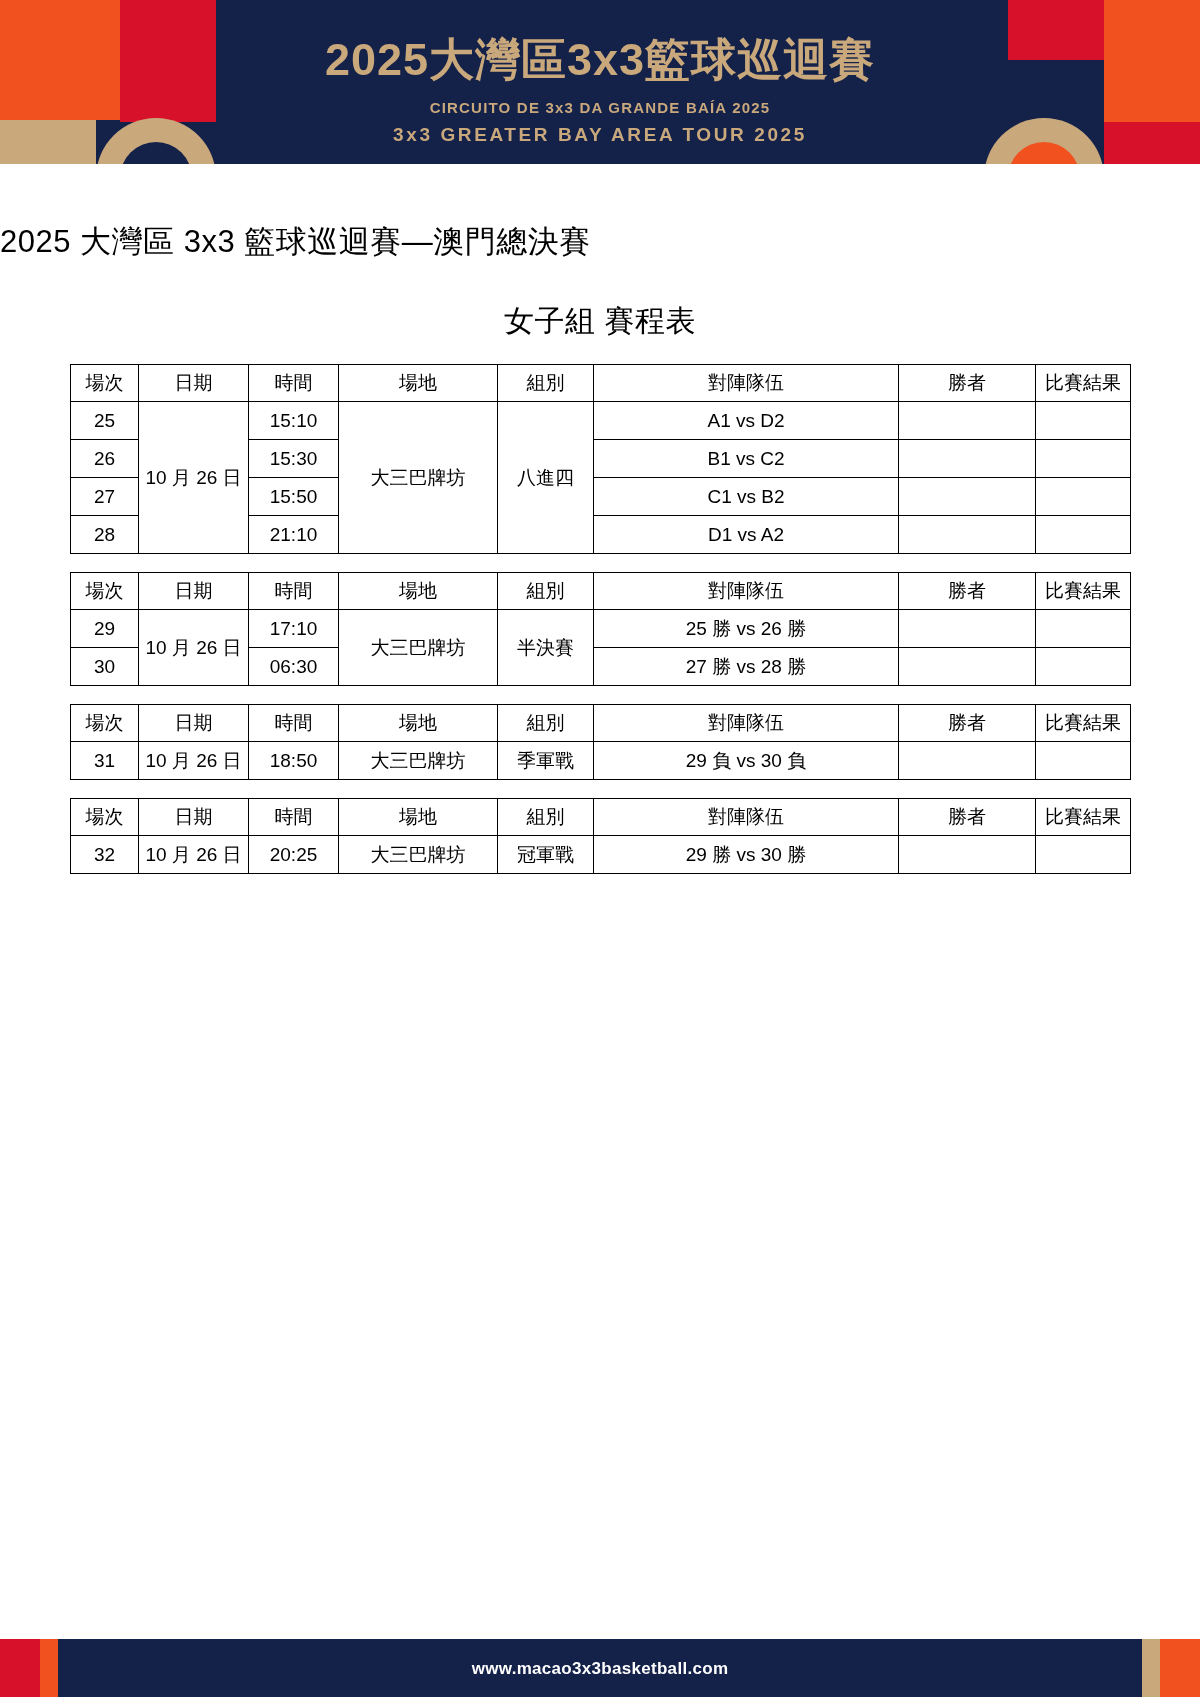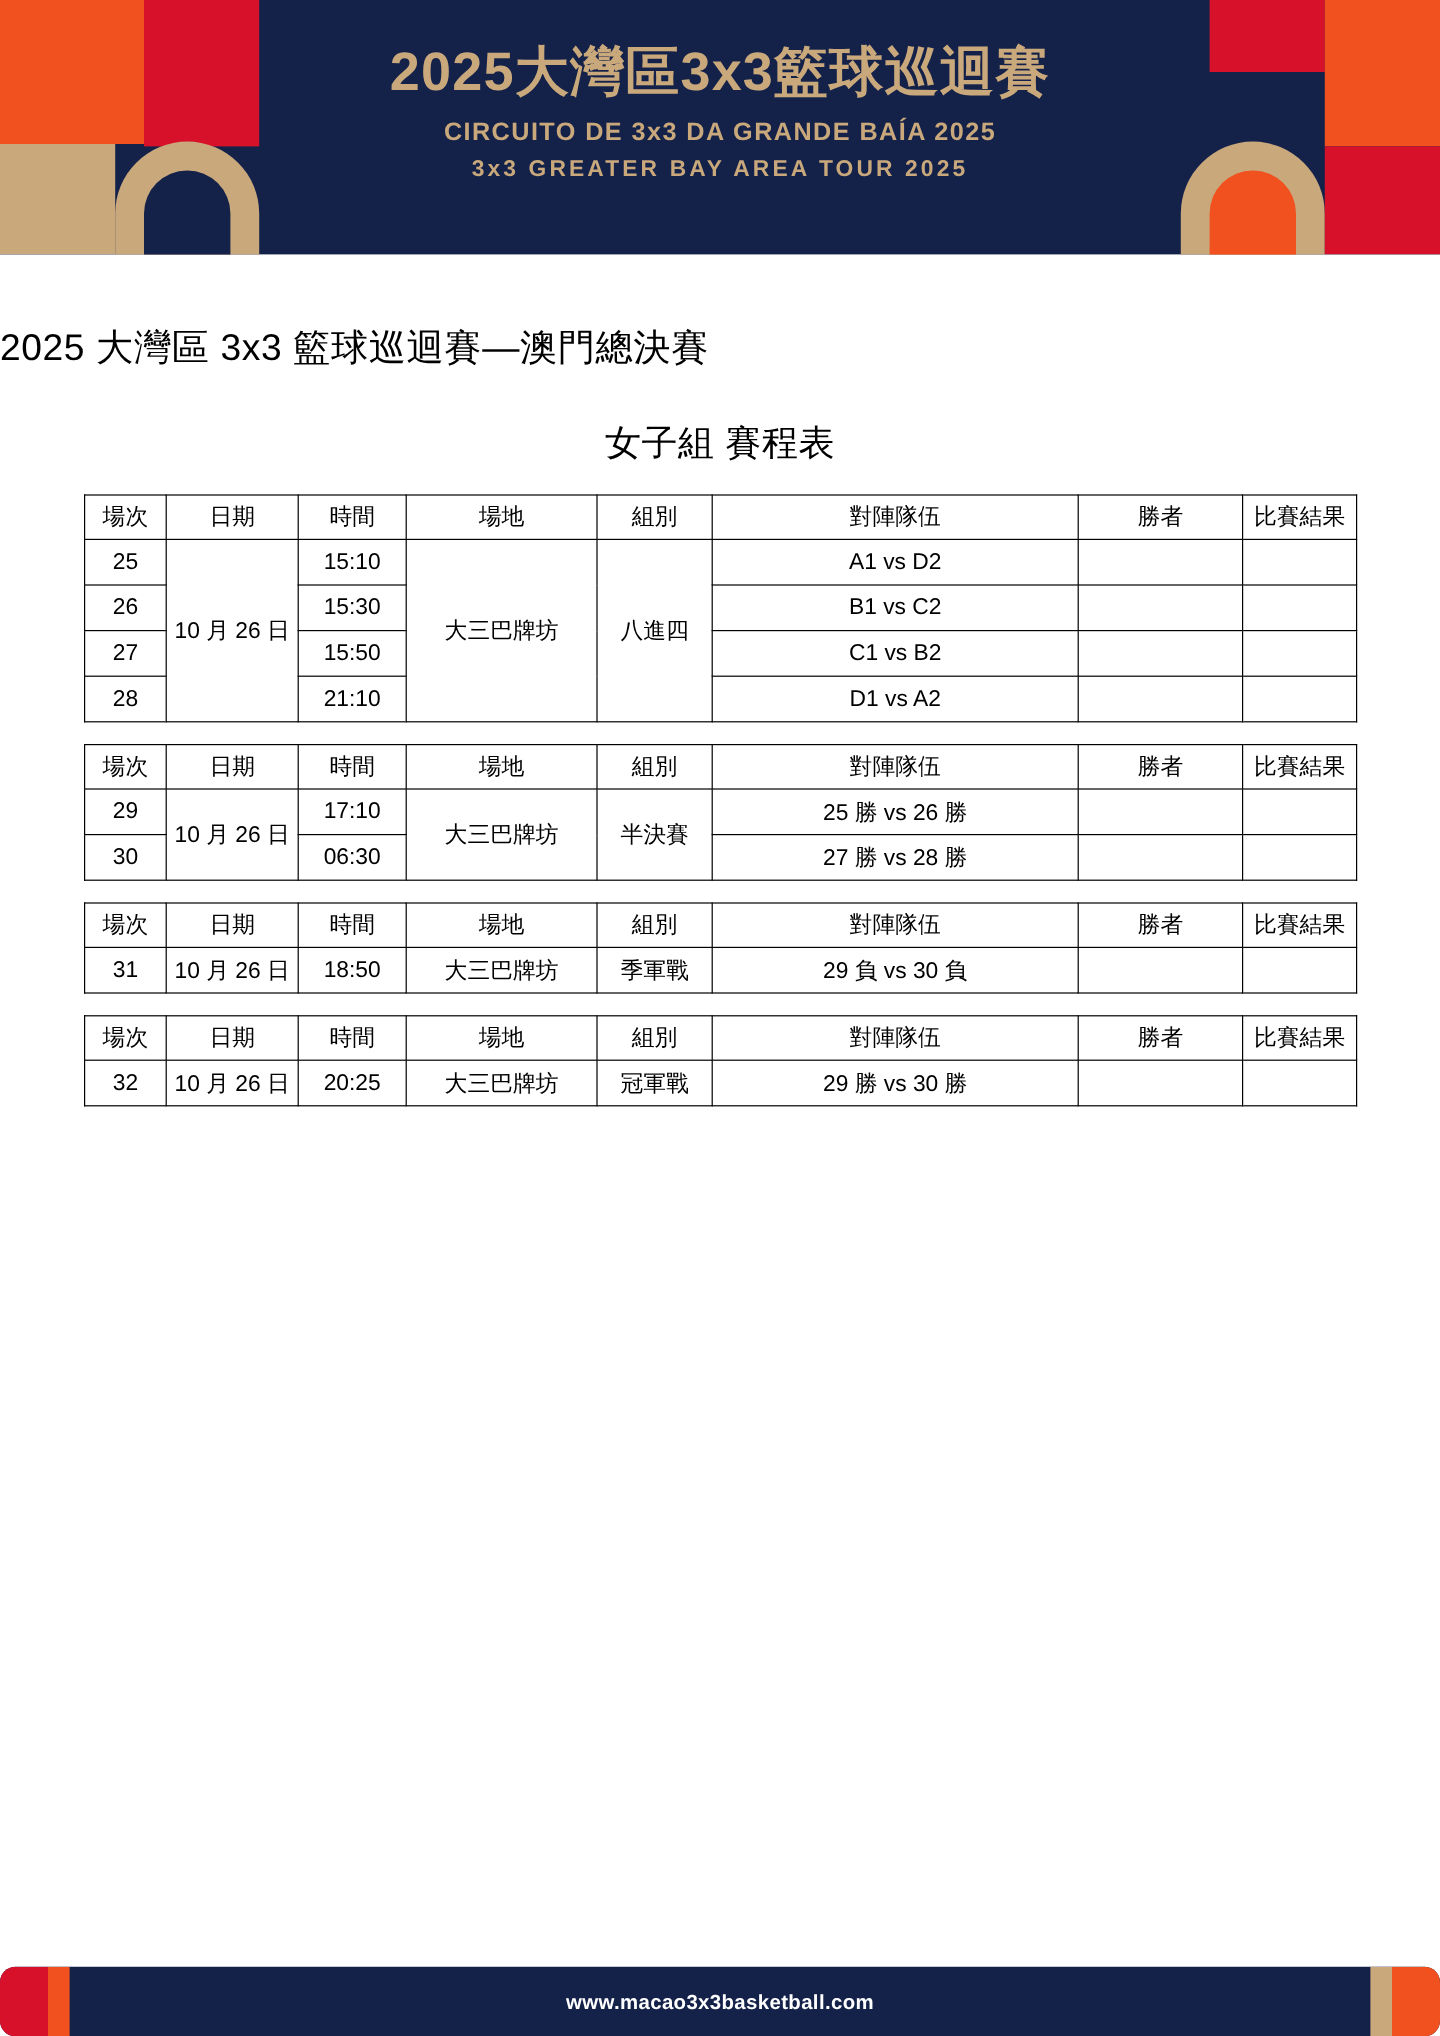--- a/index.html
+++ b/index.html
@@ -13,21 +13,21 @@
     font-family: "Liberation Sans", sans-serif;
     color: #1a1a1a;
     position: relative;
     overflow: hidden;
   }
 
   
   .banner {
     position: relative;
     width: 1200px;
-    height: 212px;
+    height: 164px;
     background: #14224a;
     overflow: hidden;
   }
   .banner .deco {
     position: absolute;
   }
   
   .d-l1 { left: 0; top: 0; width: 120px; height: 120px; background: #f0511e; }
   .d-l2 { left: 120px; top: 0; width: 96px; height: 122px; background: #d8112b; }
   .d-l5 {
@@ -70,21 +70,21 @@
   }
   .banner-title-cn {
     font-size: 45px;
     font-weight: bold;
     letter-spacing: 1px;
     color: #c9a87c;
     line-height: 1.15;
   }
   .banner-title-pt {
     margin-top: 13px;
-    font-size: 21px;
+    font-size: 15px;
     font-weight: bold;
     letter-spacing: 1.2px;
     color: #c9a87c;
   }
   .banner-title-en {
     margin-top: 8px;
     font-size: 19px;
     font-weight: bold;
     letter-spacing: 2.6px;
     color: #c9a87c;
@@ -139,21 +139,20 @@
   col.c-result  { width: 95px; }
 
   
   .footer {
     position: absolute;
     left: 0; bottom: 0;
     width: 1200px;
     height: 58px;
     background: #14224a;
     overflow: hidden;
-    border-radius: 13px;
   }
   .footer-url {
     position: absolute;
     left: 0; right: 0; top: 20px;
     text-align: center;
     color: #ffffff;
     font-size: 17px;
     font-weight: bold;
     letter-spacing: 0.3px;
   }

